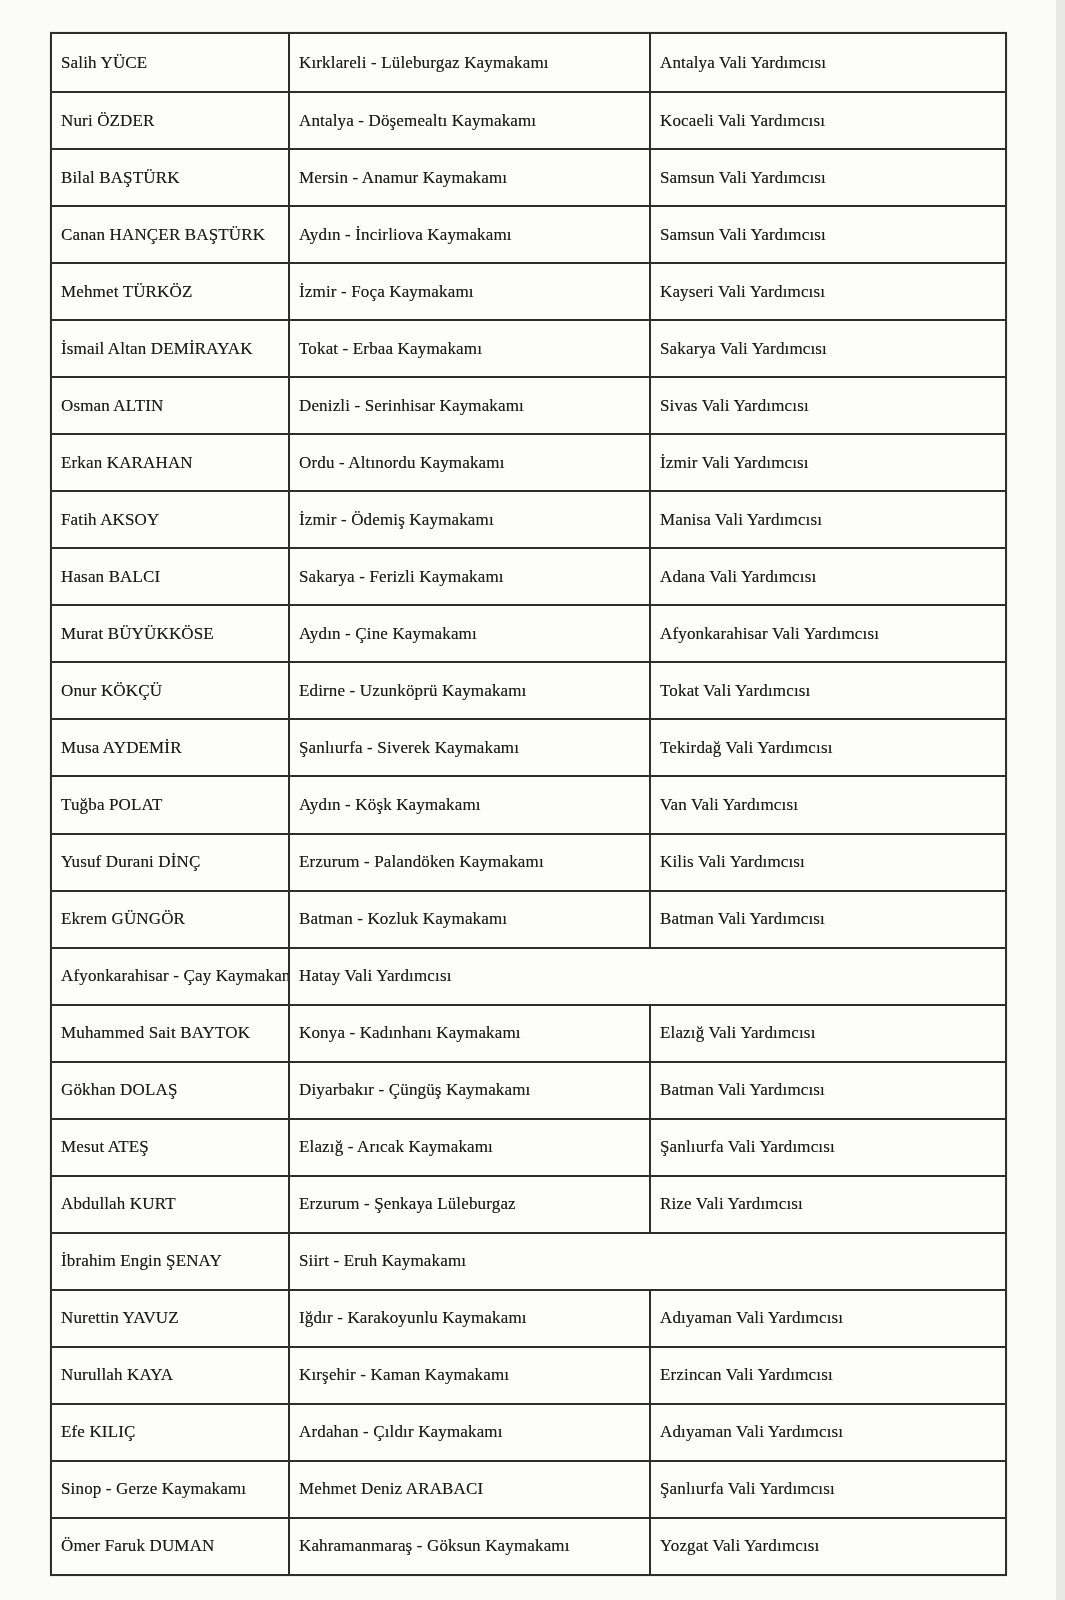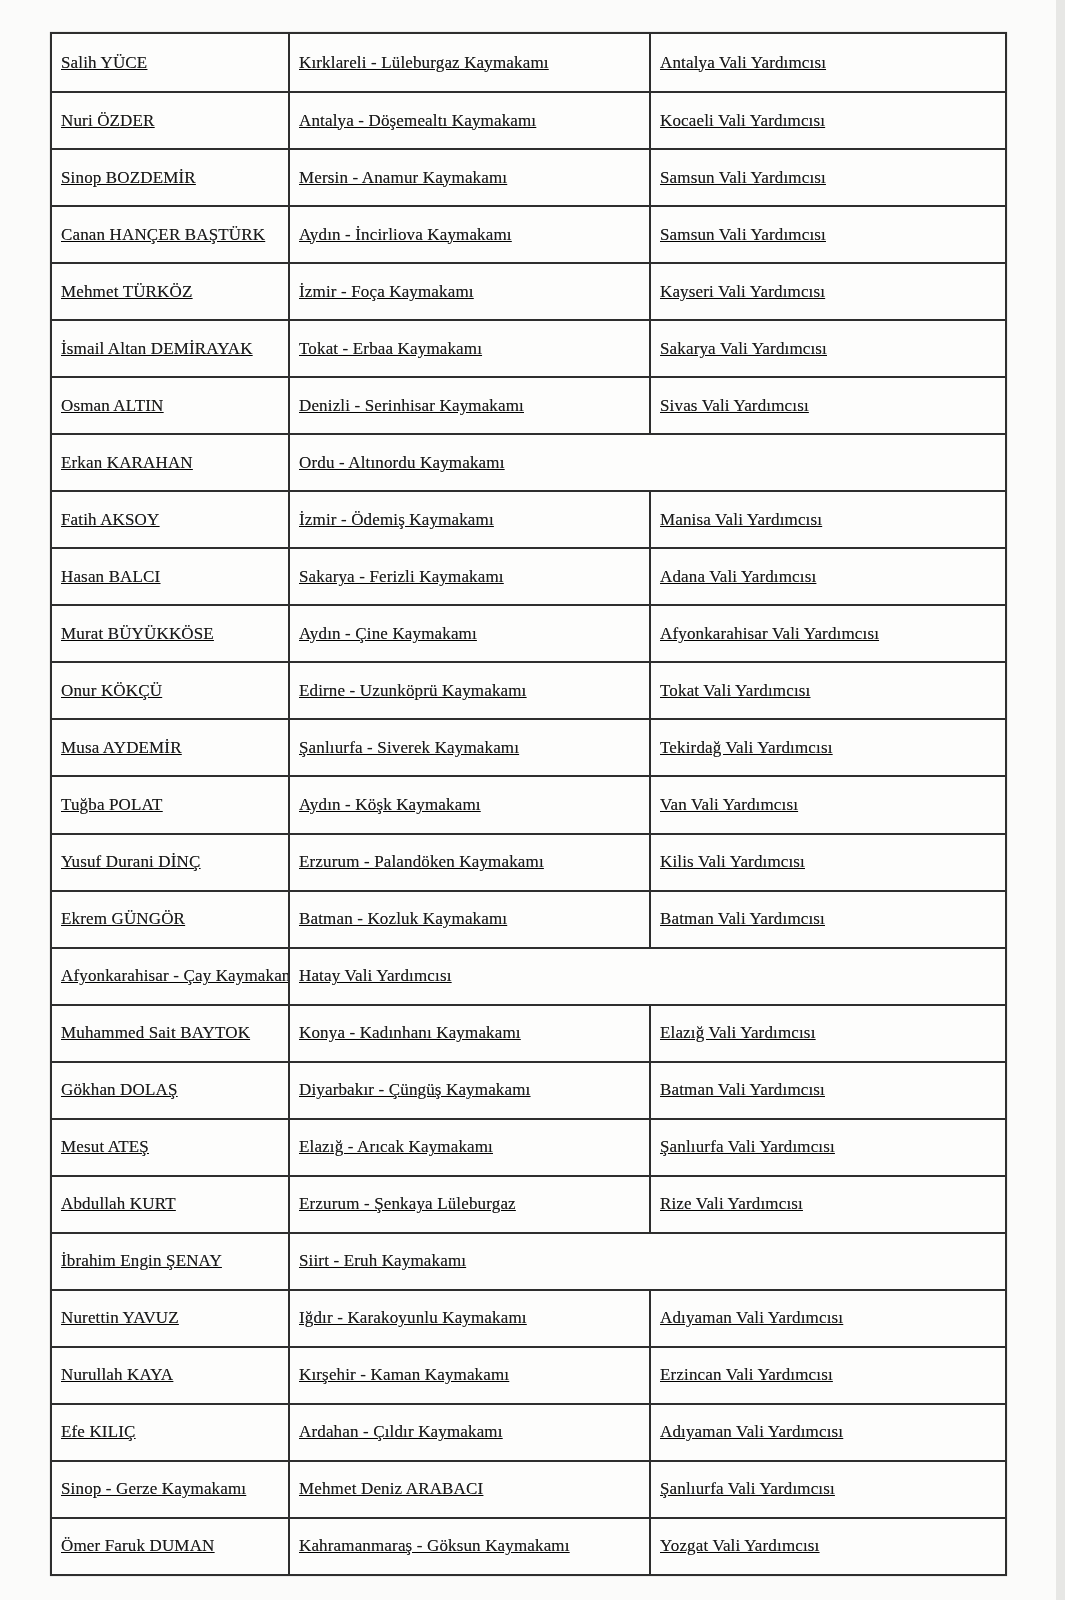--- a/index.html
+++ b/index.html
@@ -36,21 +36,20 @@
     box-sizing:border-box;
     background:#fdfdfc;
     
     box-shadow:0 0 1px rgba(0,0,0,.35);
   }
   .row{
     display:grid;
     grid-template-columns:236px 361px 1fr;
     border-top:2px solid var(--border);
     box-sizing:border-box;
-    text-decoration:underline;
   }
   .row:first-child{border-top:none;}
   .cell{
     display:flex;
     align-items:center;
     padding:0 6px 0 9px;
     border-left:2px solid var(--border);
     box-sizing:border-box;
     font-size:17px;
     letter-spacing:.15px;
@@ -71,21 +70,21 @@
         <div class="cell">Salih YÜCE</div>
         <div class="cell">Kırklareli - Lüleburgaz Kaymakamı</div>
         <div class="cell">Antalya Vali Yardımcısı</div>
       </div>
       <div class="row">
         <div class="cell">Nuri ÖZDER</div>
         <div class="cell">Antalya - Döşemealtı Kaymakamı</div>
         <div class="cell">Kocaeli Vali Yardımcısı</div>
       </div>
       <div class="row">
-        <div class="cell">Sinop BOZDEMİR</div>
+        <div class="cell">Bilal BAŞTÜRK</div>
         <div class="cell">Mersin - Anamur Kaymakamı</div>
         <div class="cell">Samsun Vali Yardımcısı</div>
       </div>
       <div class="row">
         <div class="cell">Canan HANÇER BAŞTÜRK</div>
         <div class="cell">Aydın - İncirliova Kaymakamı</div>
         <div class="cell">Samsun Vali Yardımcısı</div>
       </div>
       <div class="row">
         <div class="cell">Mehmet TÜRKÖZ</div>
@@ -98,20 +97,21 @@
         <div class="cell">Sakarya Vali Yardımcısı</div>
       </div>
       <div class="row">
         <div class="cell">Osman ALTIN</div>
         <div class="cell">Denizli - Serinhisar Kaymakamı</div>
         <div class="cell">Sivas Vali Yardımcısı</div>
       </div>
       <div class="row">
         <div class="cell">Erkan KARAHAN</div>
         <div class="cell">Ordu - Altınordu Kaymakamı</div>
+        <div class="cell">İzmir Vali Yardımcısı</div>
       </div>
       <div class="row">
         <div class="cell">Fatih AKSOY</div>
         <div class="cell">İzmir - Ödemiş Kaymakamı</div>
         <div class="cell">Manisa Vali Yardımcısı</div>
       </div>
       <div class="row">
         <div class="cell">Hasan BALCI</div>
         <div class="cell">Sakarya - Ferizli Kaymakamı</div>
         <div class="cell">Adana Vali Yardımcısı</div>

